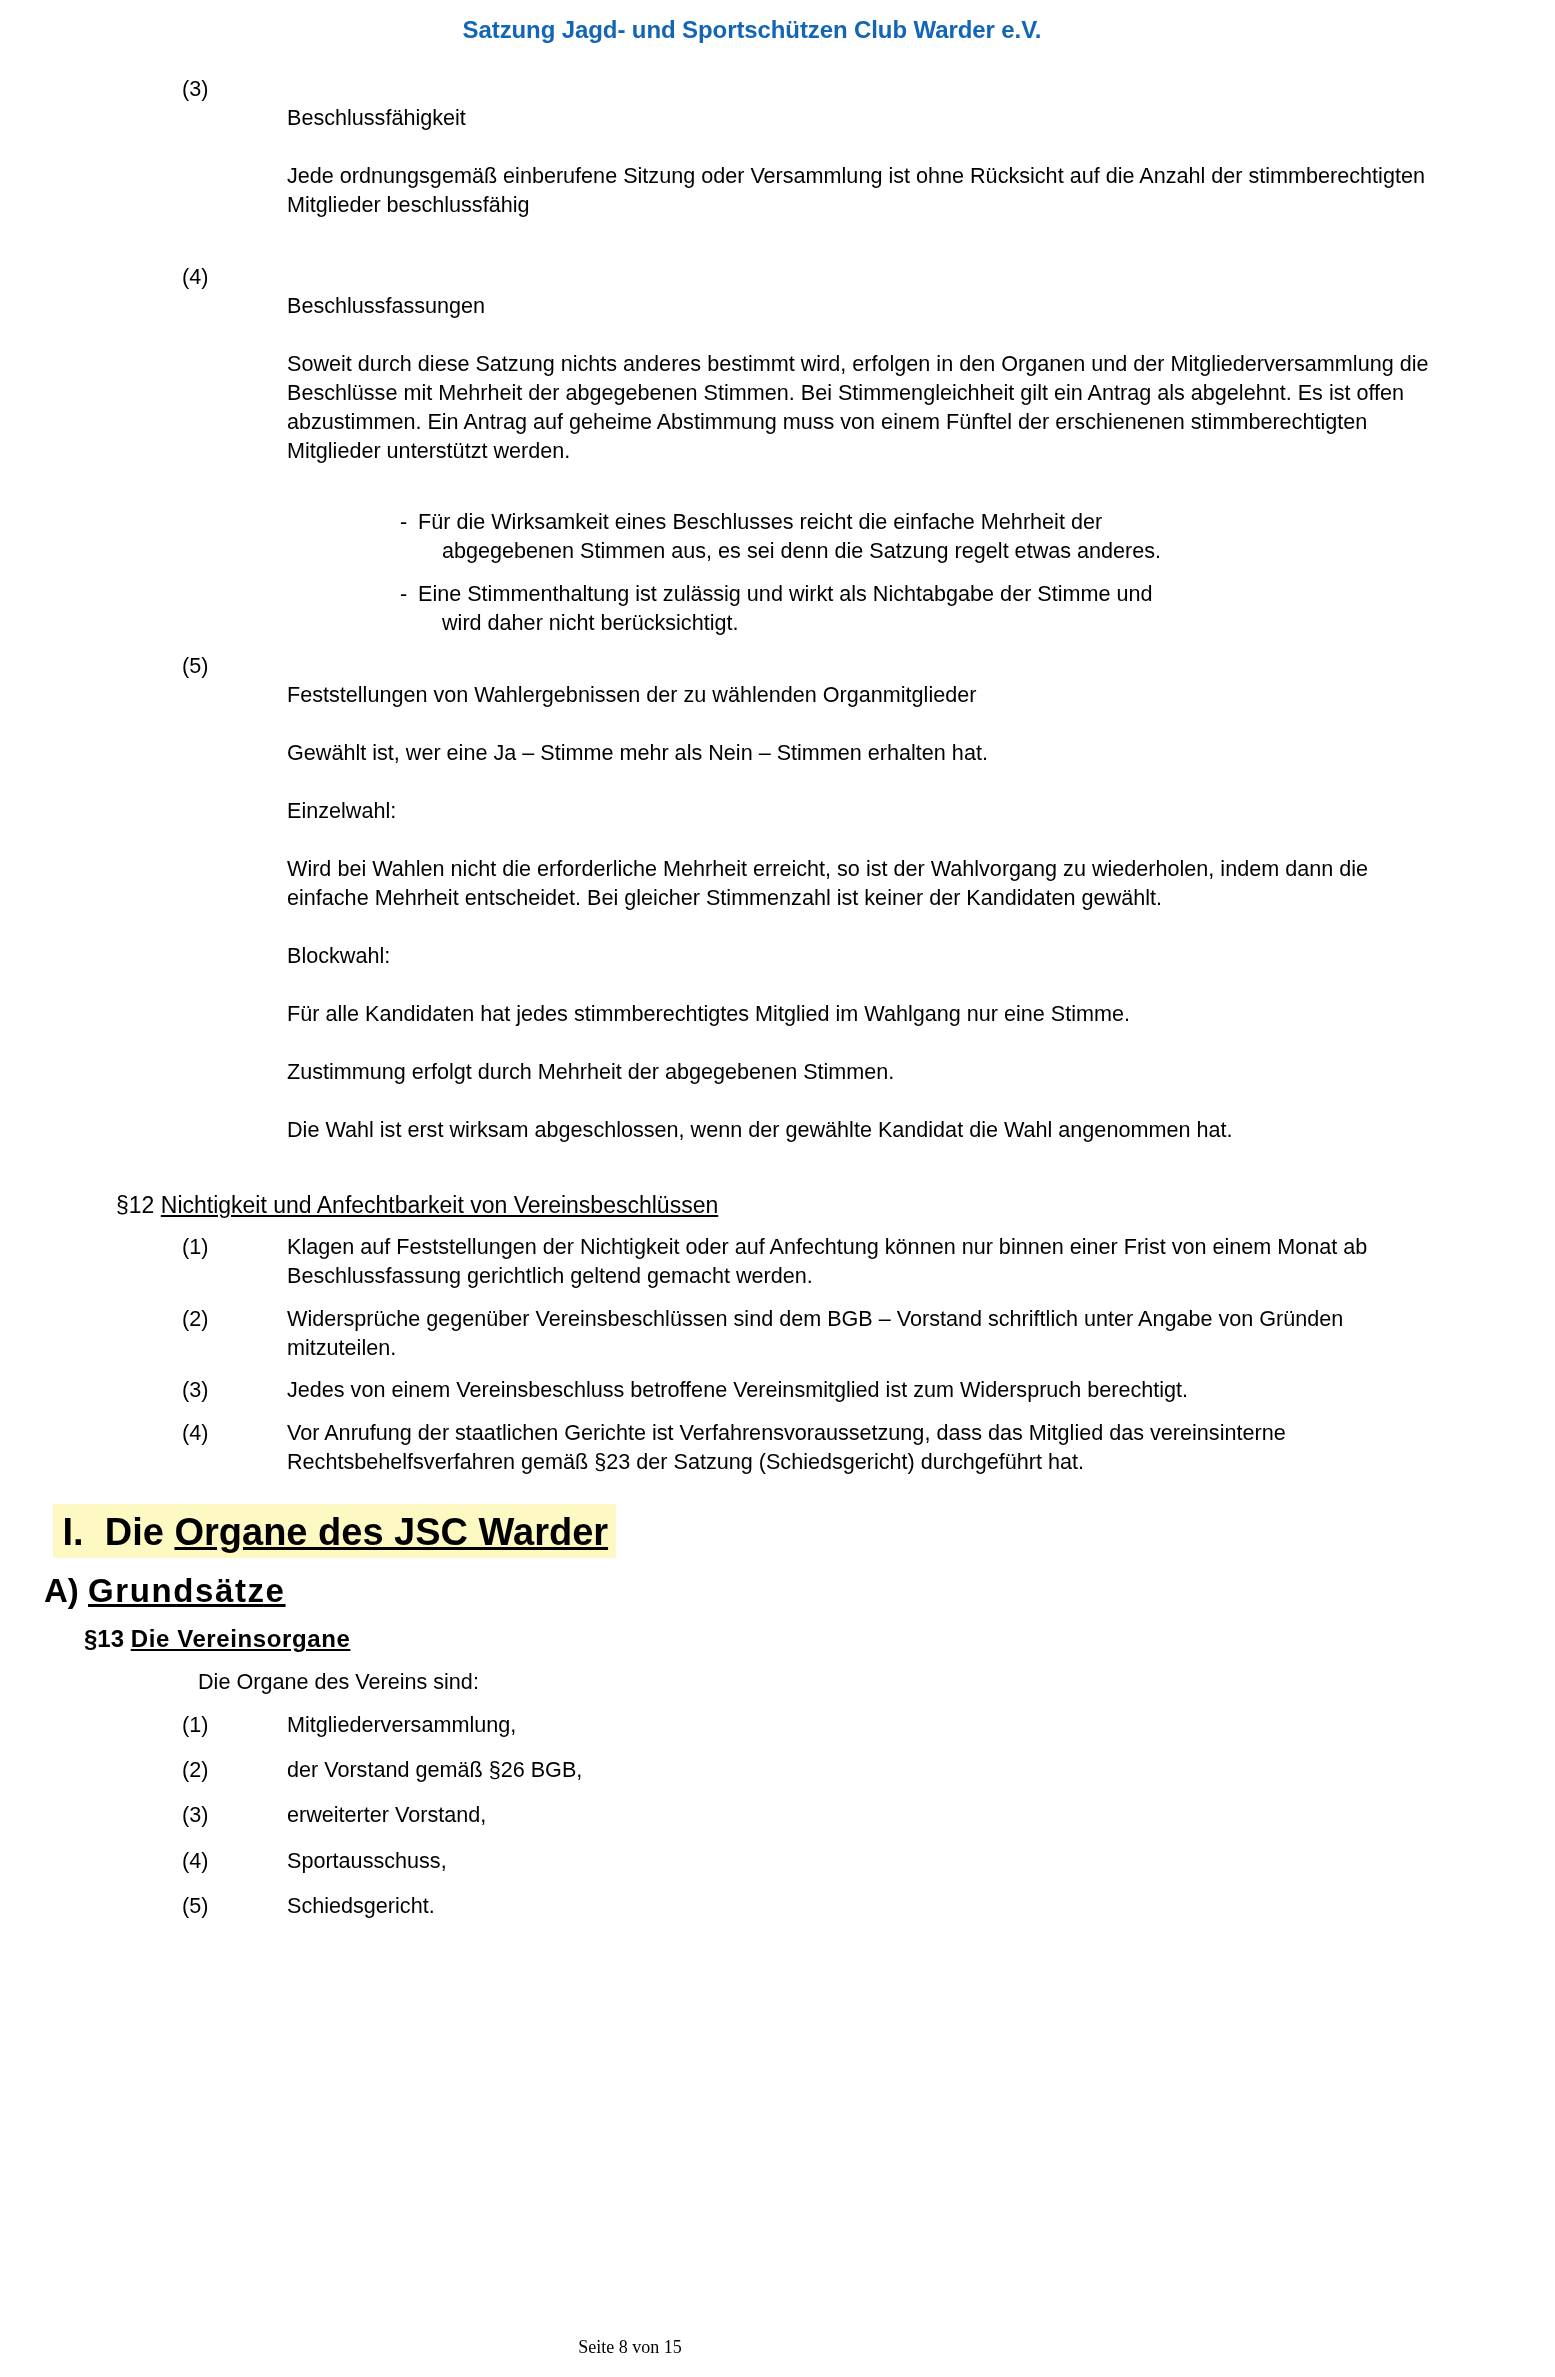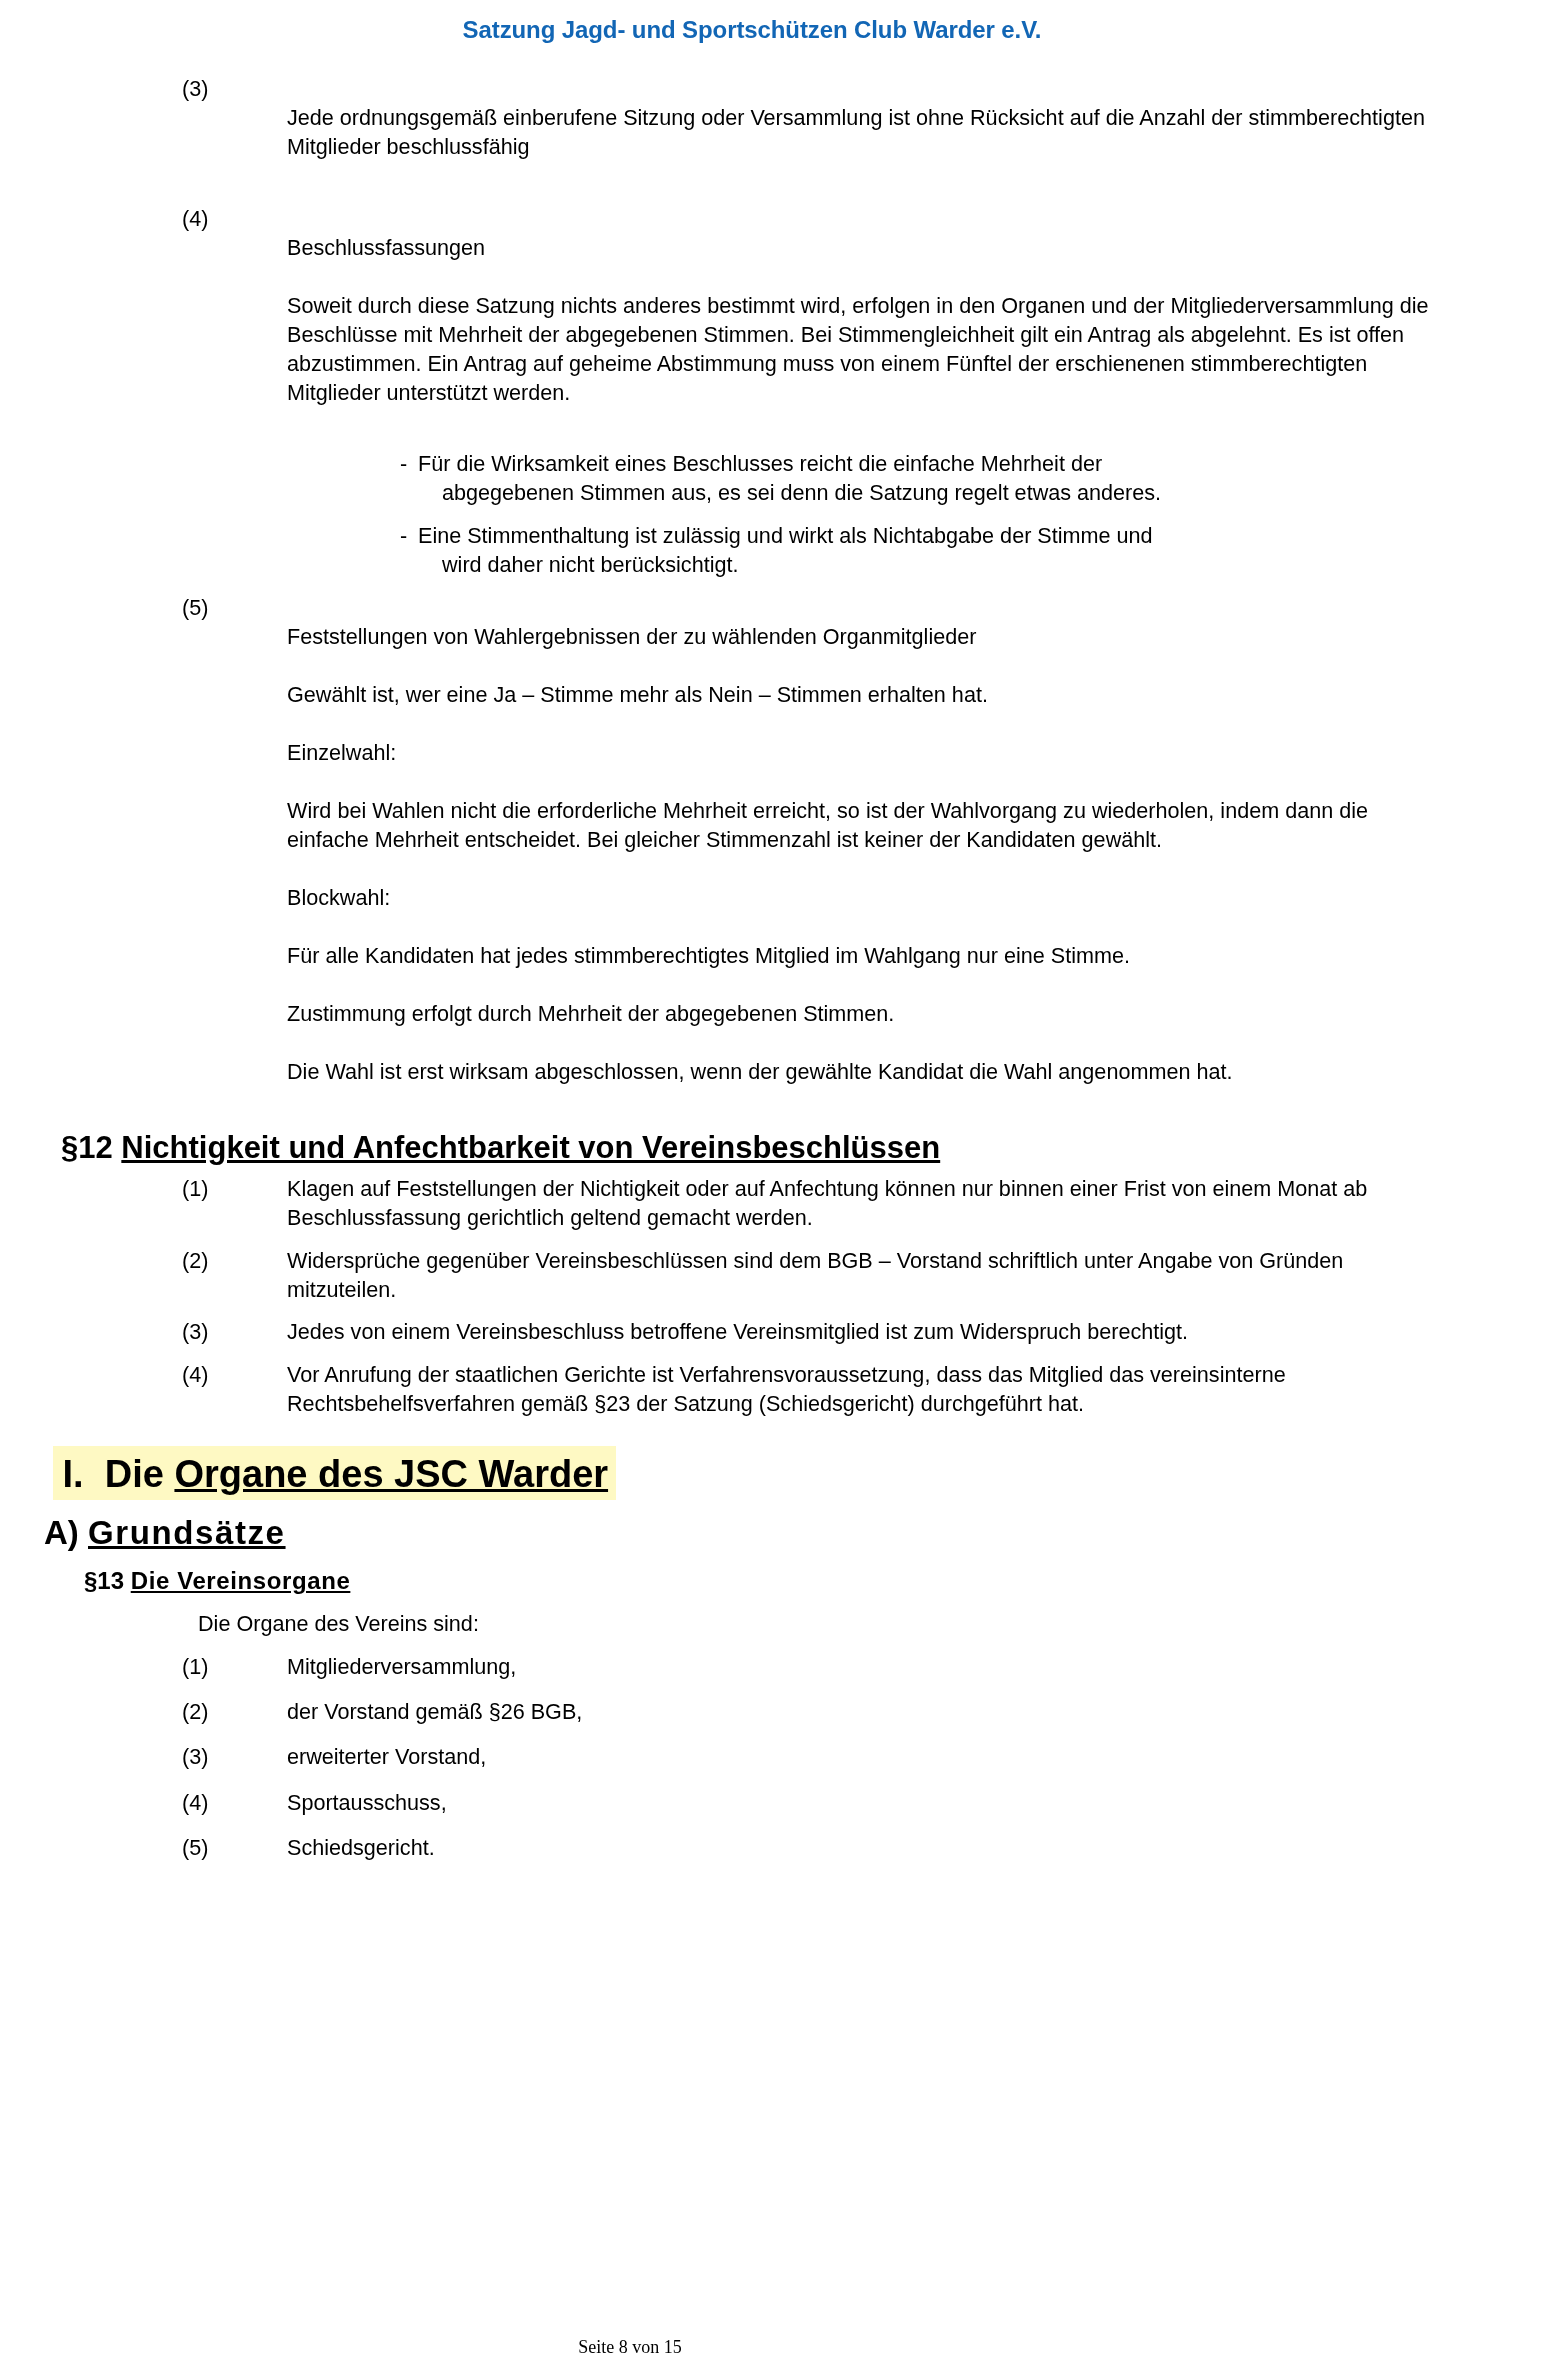--- a/index.html
+++ b/index.html
@@ -85,24 +85,24 @@
     flex: 1 1 auto;
     font-size: 21.6px;
     line-height: 29px;
     text-indent: 0;
   }
   .dash-item .dash-text .cont { display: block; padding-left: 24px; }
 
   
   .h-para {
     margin: 18px 0 11.6px 0;
-    padding-left: 61px;
-    font-size: 31px;
+    padding-left: 116px;
+    font-size: 23px;
     line-height: 29.5px;
-    font-weight: bold;
+    font-weight: normal;
   }
   .h-para .ul { text-decoration: underline; }
 
   .h-roman-wrap {
     margin: 28.5px 0 9.5px 0;
     padding-left: 53px;
   }
   .h-roman {
     display: inline-block;
     background: #fef9c3;
@@ -186,20 +186,21 @@
 
   <div class="doc-header">
     <div class="hdr-text">Satzung Jagd- und Sportschützen Club Warder e.V.</div>
   </div>
 
   <div class="content">
 
     <div class="clause">
       <div class="marker">(3)</div>
       <div class="body">
+        <div>Beschlussfähigkeit</div>
         <div>Jede ordnungsgemäß einberufene Sitzung oder Versammlung ist ohne Rücksicht auf die Anzahl der stimmberechtigten Mitglieder beschlussfähig</div>
       </div>
     </div>
 
     <div class="clause">
       <div class="marker">(4)</div>
       <div class="body">
         <div>Beschlussfassungen</div>
         <div>Soweit durch diese Satzung nichts anderes bestimmt wird, erfolgen in den Organen und der Mitgliederversammlung die Beschlüsse mit Mehrheit der abgegebenen Stimmen. Bei Stimmengleichheit gilt ein Antrag als abgelehnt. Es ist offen abzustimmen. Ein Antrag auf geheime Abstimmung muss von einem Fünftel der erschienenen stimmberechtigten Mitglieder unterstützt werden.</div>
       </div>

